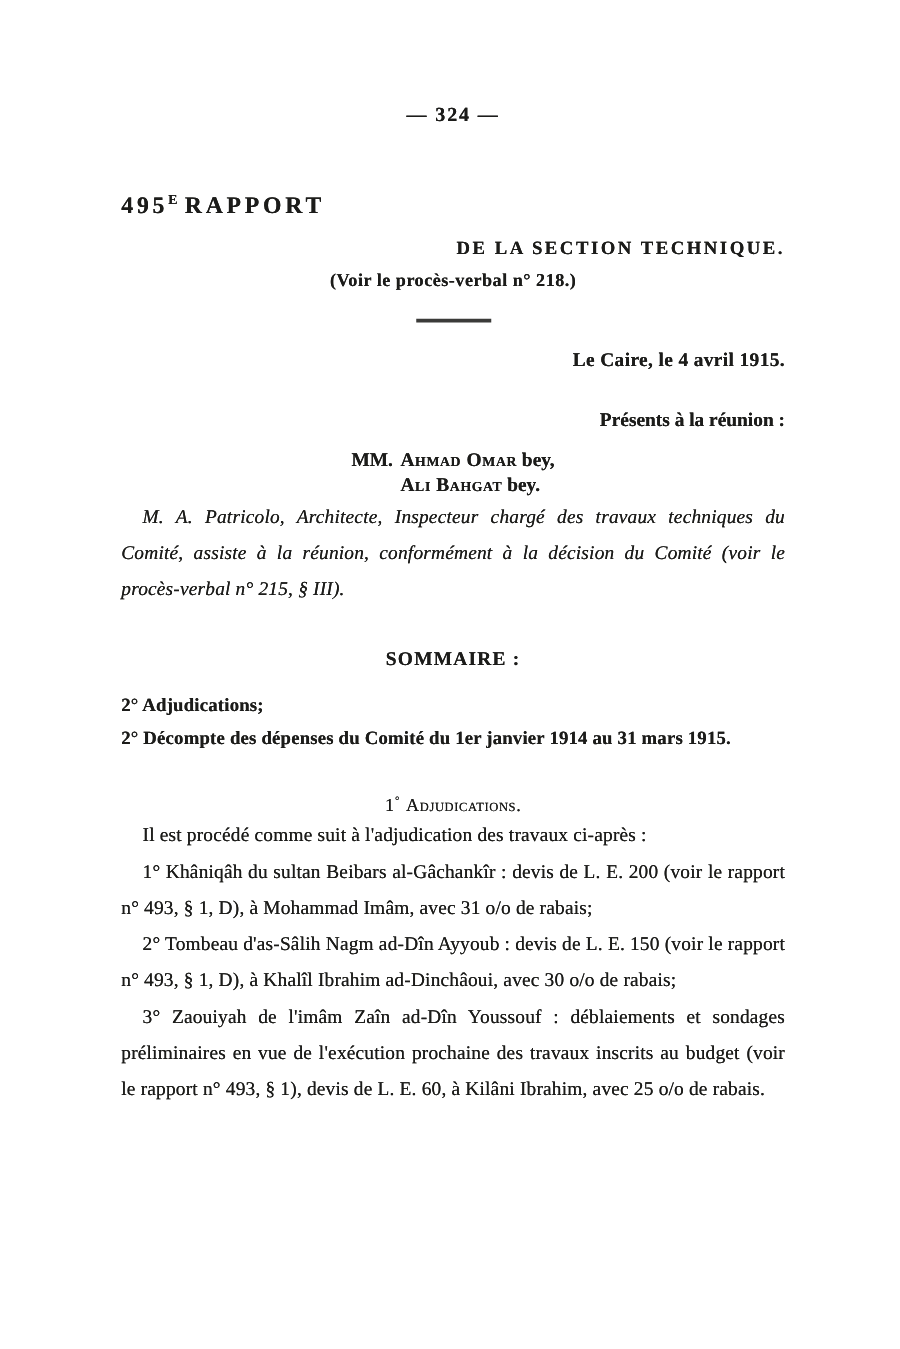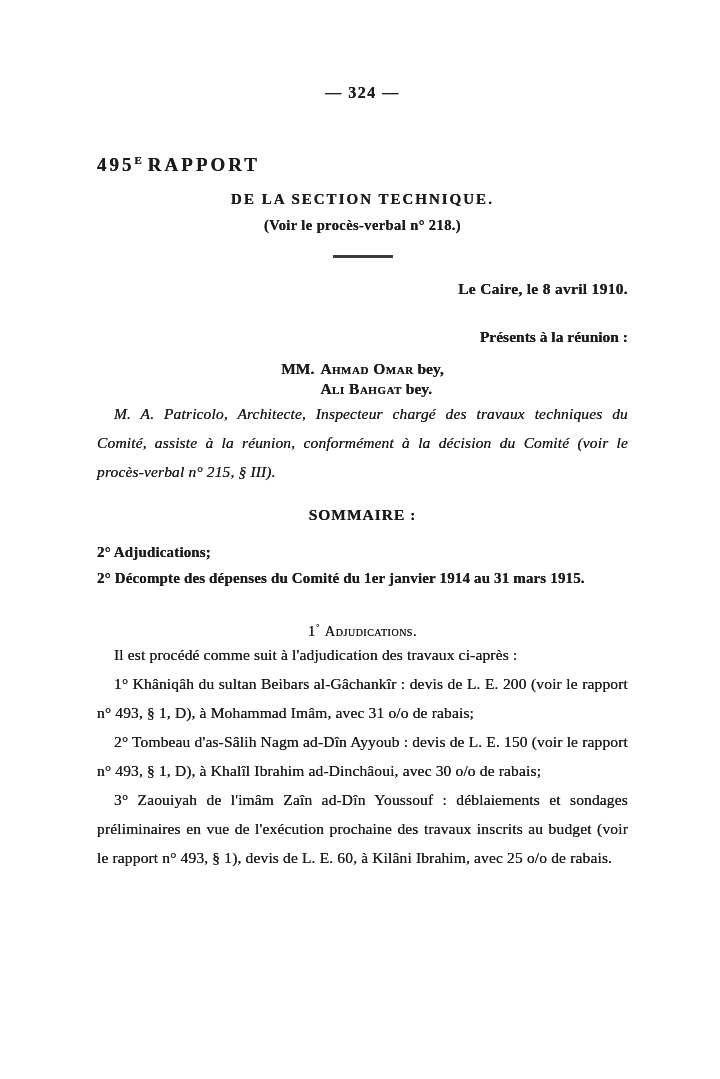--- a/index.html
+++ b/index.html
@@ -37,21 +37,21 @@
   }
   .title sup {
     font-size: 11px;
     letter-spacing: 0;
     vertical-align: super;
   }
   .title .title-label { margin-left: 6px; }
 
   .subtitle {
     margin-top: 15px;
-    text-align: center;
+    text-align: right;
     font-size: 15px;
     font-weight: bold;
     letter-spacing: 2px;
   }
 
   .reference {
     margin-top: 9px;
     text-align: center;
     font-size: 14.5px;
     font-weight: bold;
@@ -96,21 +96,21 @@
     margin: 0;
     font-size: 15.5px;
     line-height: 29px;
     text-align: justify;
     text-indent: 17px;
     letter-spacing: 0.15px;
   }
   .para-patricolo { margin-top: 26px; font-style: italic; }
 
   .sommaire-heading {
-    margin-top: 20px;
+    margin-top: 33px;
     text-align: center;
     font-size: 15.5px;
     font-weight: bold;
     letter-spacing: 1px;
   }
   .sommaire-list { margin-top: 15px; }
   .sommaire-item {
     font-size: 15px;
     font-weight: 600;
     line-height: 26px;
@@ -140,21 +140,21 @@
     <h1 class="title">
       <span>495</span><sup>E</sup><span class="title-label">RAPPORT</span>
     </h1>
 
     <div class="subtitle">DE LA SECTION TECHNIQUE.</div>
 
     <div class="reference">(Voir le procès-verbal n° 218.)</div>
 
     <hr class="title-rule">
 
-    <div class="dateline">Le Caire, le 8 avril 1910.</div>
+    <div class="dateline">Le Caire, le 4 avril 1915.</div>
 
     <div class="attendance-intro">Présents à la réunion :</div>
 
     <div class="attendance">
       <span class="attendance-prefix">MM.</span>
       <div class="members">
         <div><span class="sc">Ahmad Omar</span><span> bey,</span></div>
         <div><span class="sc">Ali Bahgat</span><span> bey.</span></div>
       </div>
     </div>

